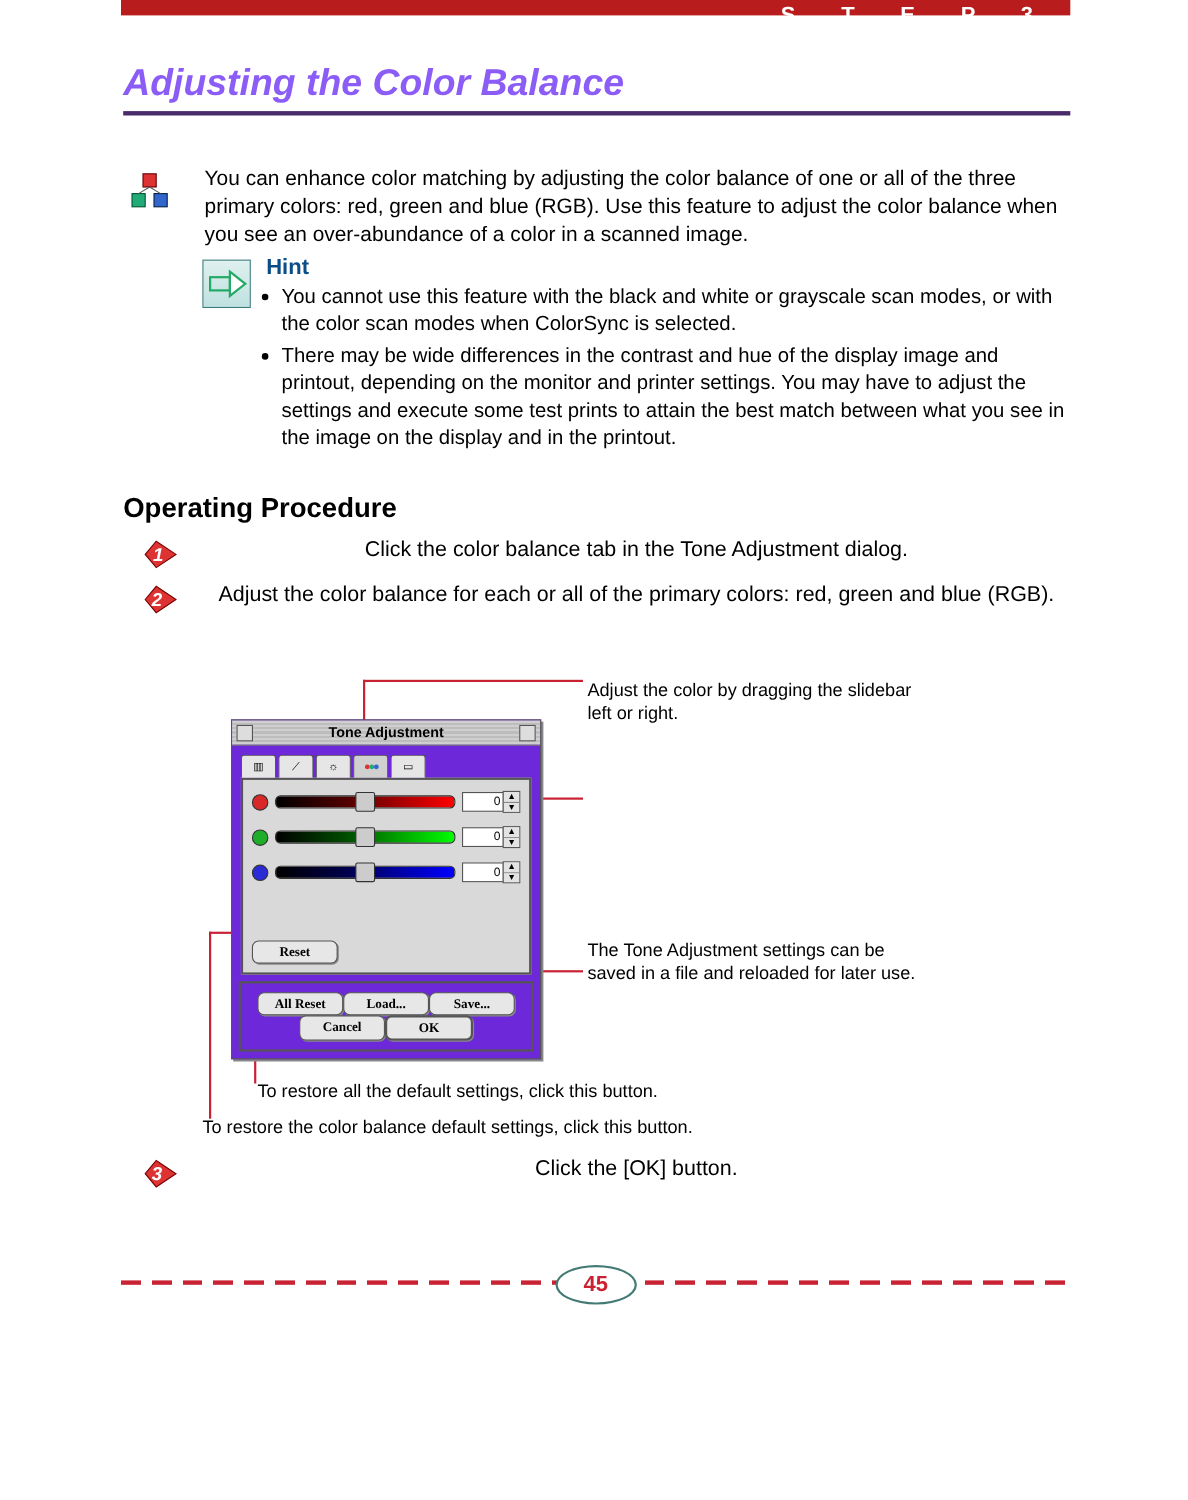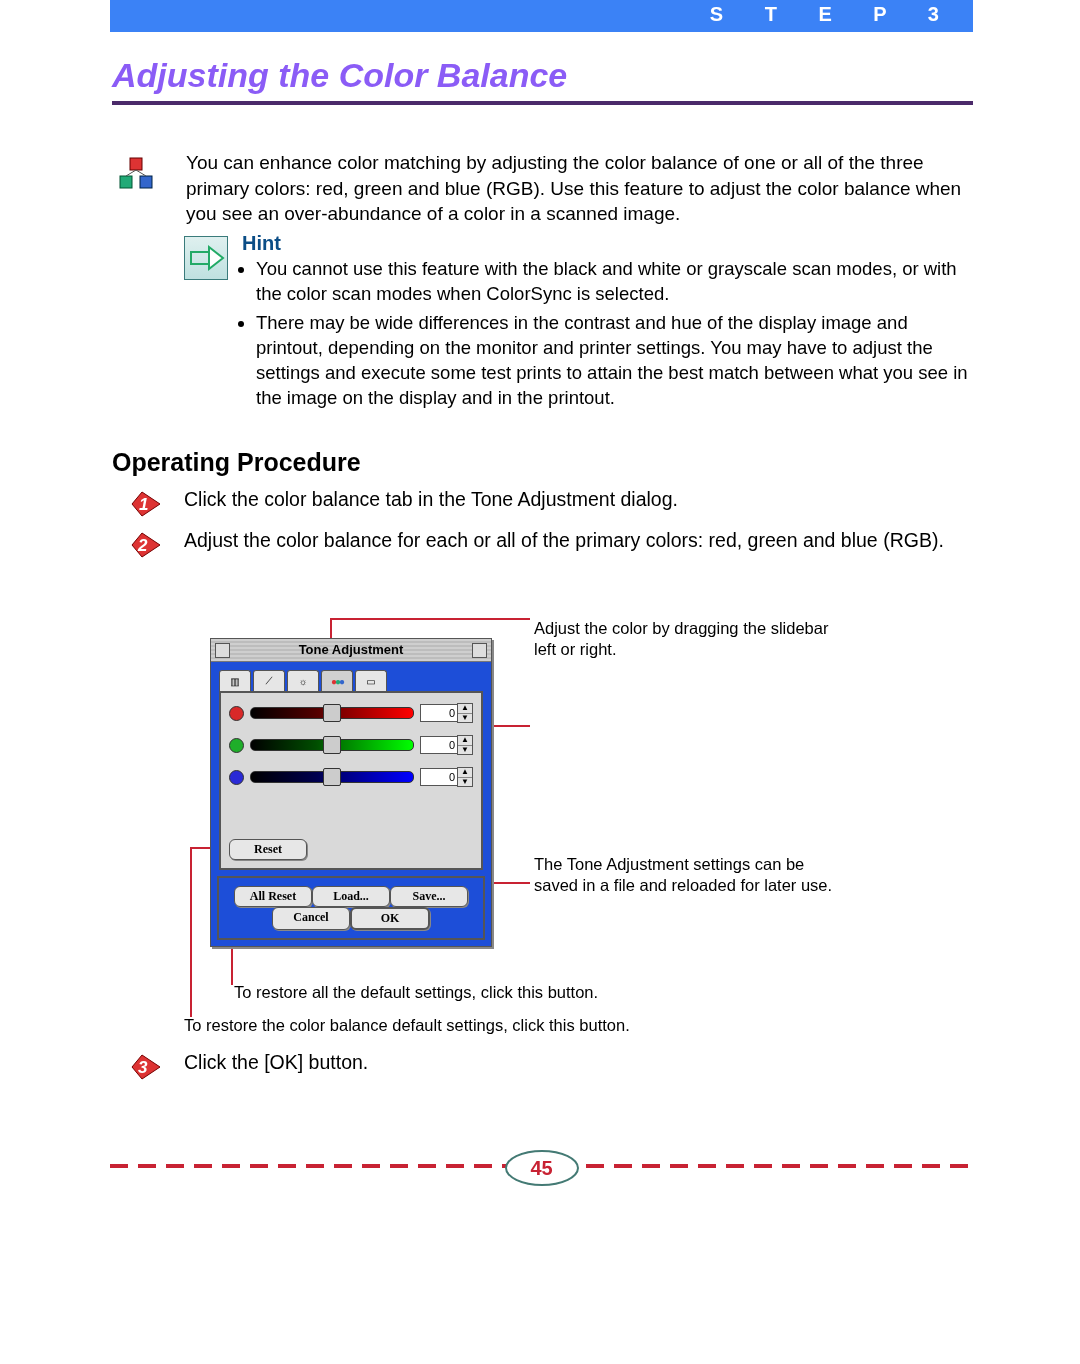--- a/index.html
+++ b/index.html
@@ -15,22 +15,22 @@
     width: 1080px;
     min-height: 1364px;
     box-sizing: border-box;
   }
   
   .topbar {
     position: absolute;
     left: 110px;
     top: 0;
     right: 107px;
-    height: 32px;
-    background: #3b82f6;
+    height: 14px;
+    background: #b91c1c;
   }
   .topbar-text {
     position: absolute;
     right: 16px;
     top: 3px;
     font-weight: 900;
     color: #fff;
     letter-spacing: 18px;
     font-size: 20px;
   }
@@ -115,34 +115,35 @@
   }
   .step-bullet {
     position: absolute;
     left: 18px; top: 0;
     width: 34px; height: 34px;
   }
   .step-text {
     margin-left: 72px;
     font-size: 19.5px;
     line-height: 1.3;
+    text-align: center;
   }
   
   .figure {
     position: absolute;
     left: 210px;
     top: 618px;
     width: 760px;
     height: 420px;
   }
   .dialog {
     position: absolute;
-    left: 0; top: 20px;
+    left: 0; top: 36px;
     width: 280px;
-    background: #1d4ed8;
+    background: #6d28d9;
     border: 1px solid #555;
     box-shadow: 2px 2px 0 #888;
     font-family: Geneva, "Lucida Grande", Arial, sans-serif;
   }
   .dlg-title {
     position: relative;
     height: 22px;
     background: repeating-linear-gradient(0deg,#cfcfcf 0 2px,#bdbdbd 2px 4px);
     border-bottom: 1px solid #777;
     text-align: center;

